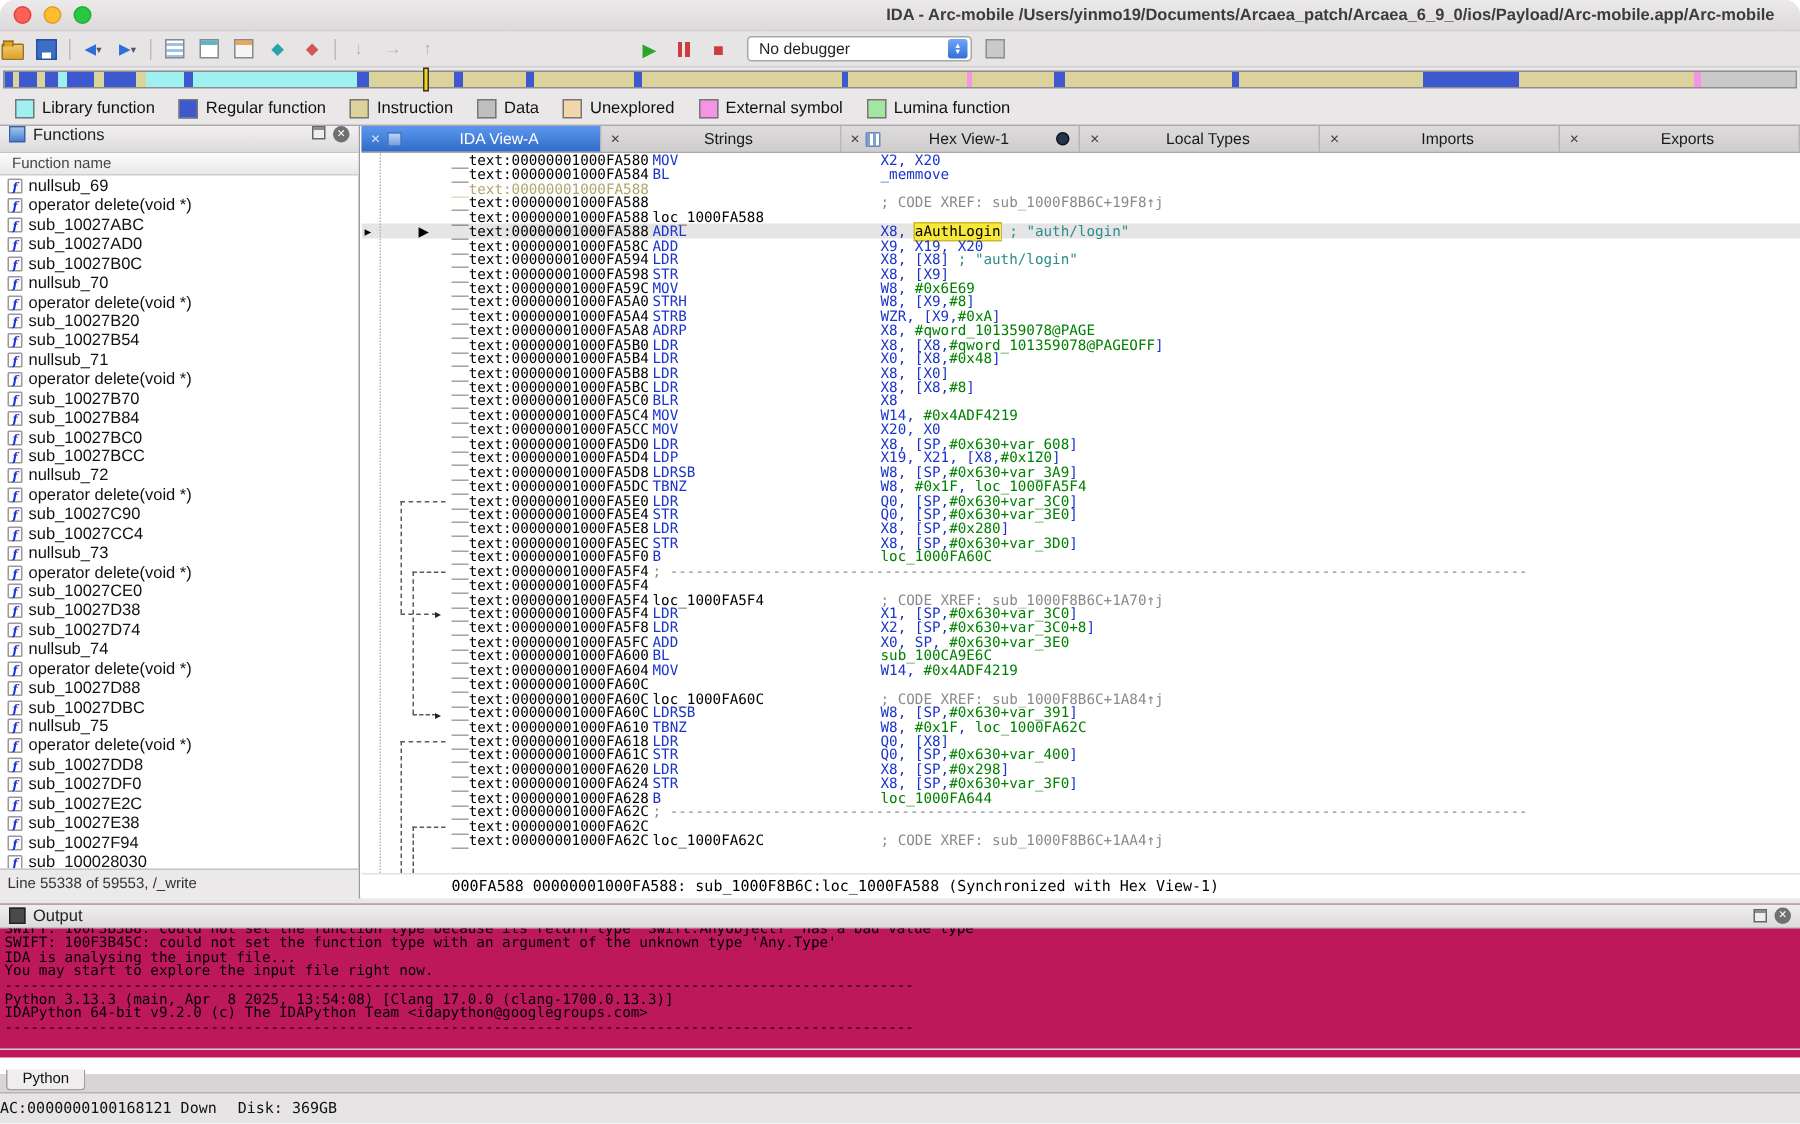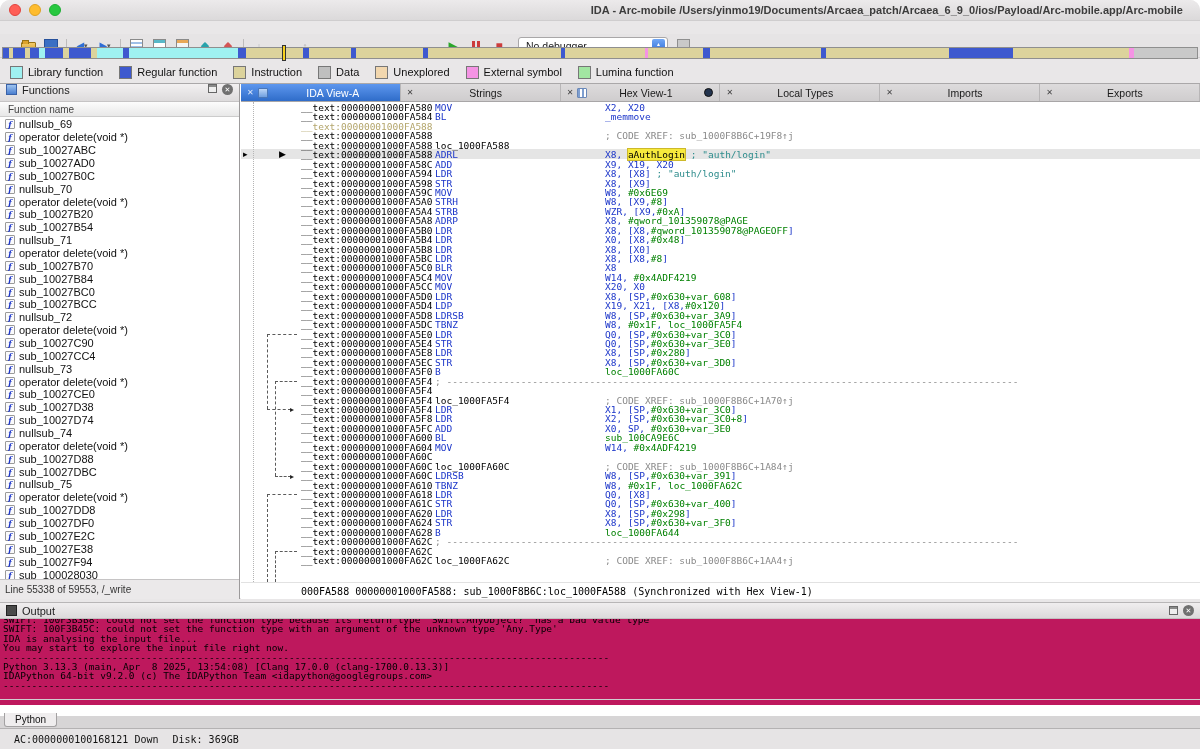--- a/index.html
+++ b/index.html
@@ -10,21 +10,21 @@
   
   .titlebar{position:absolute;top:0;left:0;right:0;height:21px;background:linear-gradient(#eceaeb,#dbd9da);border-bottom:1px solid #cfcdce;display:flex;align-items:center}
   .lights{display:flex;gap:8px;padding-left:9px;z-index:2}
   .light{width:12px;height:12px;border-radius:50%}
   .light.close{background:#ff5f57;border:1px solid #e0443e}
   .light.min{background:#febc2e;border:1px solid #dea123}
   .light.max{background:#28c840;border:1px solid #1eaf34}
   .win-title{position:absolute;left:0;right:17px;text-align:right;font-size:11px;font-weight:700;color:#3c3c3c;white-space:nowrap;overflow:hidden}
 
   
-  .toolbar{position:absolute;top:34px;left:0;right:0;height:24px;background:#e6e4e5;border-bottom:1px solid #d2d0d1;display:flex;align-items:center;gap:7px;padding:0 20px}
+  .toolbar{position:absolute;top:21px;left:0;right:0;height:24px;background:#e6e4e5;border-bottom:1px solid #d2d0d1;display:flex;align-items:center;gap:7px;padding:0 0}
   .tb-icon{width:16px;height:16px;display:inline-flex;align-items:center;justify-content:center;position:relative;cursor:default}
   .tb-sep{width:1px;height:14px;background:#bdbbbc}
   .tb-gap{width:118px}
   .disabled{opacity:.45}
   .open-file-icon::before{content:"";width:13px;height:9px;background:linear-gradient(#f0c96a,#dda32b);border:1px solid #9a7314;border-radius:1px;margin-top:3px}
   .open-file-icon::after{content:"";position:absolute;top:2px;left:2px;width:5px;height:3px;background:#dda32b;border:1px solid #9a7314;border-bottom:none}
   .save-file-icon::before{content:"";width:12px;height:12px;background:#3a6fc4;border:1px solid #27519b}
   .save-file-icon::after{content:"";position:absolute;bottom:2px;left:5px;width:6px;height:4px;background:#fff}
   .navigate-back-icon::before{content:"◀";color:#2e6ed6;font-size:10px}
   .navigate-back-icon::after{content:"▾";color:#555;font-size:7px}
@@ -92,21 +92,21 @@
   .tab-icon{width:10px;height:10px;border-radius:1px;flex:none}
   .ida-view-icon{background:linear-gradient(#bcd6f7,#6f9fe0);border:1px solid #4a77b8}
   .hex-view-icon{background:repeating-linear-gradient(90deg,#7f9fd0 0 2px,#fff 2px 4px);border:1px solid #6a88b8}
   .tab-dot{width:9px;height:9px;border-radius:50%;background:#23344f;border:1px solid #111;flex:none}
 
   .disasm{position:absolute;top:18px;left:0;right:0;height:480px;background:#fff;overflow:hidden}
   .asm-row{height:9.45px;line-height:9.45px;font:9.5px "DejaVu Sans Mono",monospace;white-space:pre;color:#000;padding-left:60px}
   .asm-row.hl{background:#e5e5e5}
   .asm-addr{display:inline-block;width:134px;color:#000}
   .asm-addr.dim{color:#b3a56b}
-  .asm-mid{display:inline-block;width:170px}
+  .asm-mid{display:inline-block;width:152px}
   .tk-mn{color:#1b35c9}
   .tk-lbl{color:#000}
   .tk-b{color:#1b35c9}
   .tk-g{color:#008000}
   .tk-c{color:#8a8a8a}
   .tk-s{color:#2d8c8c}
   .tk-y{background:#f7e93c;color:#000;box-shadow:0 0 0 1px #cdb92a}
 
   .gutter{position:absolute;left:0;top:0;width:60px;height:480px;pointer-events:none}
   .dotline{position:absolute;left:12px;top:0;height:100%;border-left:1px dotted #b5b5b5}
@@ -124,21 +124,21 @@
   .output-panel-icon{width:11px;height:11px;background:#4a4a4a;border:1px solid #222}
   .op-body{height:80px;overflow:hidden;padding-left:3px}
   .op-line{font:9.5px "DejaVu Sans Mono",monospace;line-height:9.4px;white-space:pre;color:#000}
   .op-line:first-child{margin-top:-4px}
   .op-cli{height:13px;border-top:1px solid #cfcfcf;border-bottom:1px solid #9f9d9e}
   .cli{width:100%;height:100%;border:none;outline:none;font:10px "DejaVu Sans Mono",monospace;padding:0 3px;background:#fff}
   .op-tabs{height:16px;background:#d7d5d6;border-top:1px solid #bdbbbc;display:flex;align-items:flex-start;padding-left:4px}
   .py-tab{height:14px;padding:0 10px;font-size:10px;display:flex;align-items:center;border:1px solid #a3a1a2;border-top:none;background:#efedee;border-radius:0 0 3px 3px;color:#111}
 
   
-  .statusbar{position:absolute;top:728px;left:0;width:1200px;height:21px;background:#e6e4e5;border-top:1px solid #b4b2b3;display:flex;align-items:center;gap:14px;padding-left:14px;font:10px "DejaVu Sans Mono",monospace;color:#111}
+  .statusbar{position:absolute;top:728px;left:0;width:1200px;height:21px;background:#e6e4e5;border-top:1px solid #b4b2b3;display:flex;align-items:center;gap:14px;padding-left:0;font:10px "DejaVu Sans Mono",monospace;color:#111}
 </style>
 </head>
 <body>
 
 <div id="window">
 
   <div class="titlebar">
     <div class="lights">
       <span class="light close"></span>
       <span class="light min"></span>

